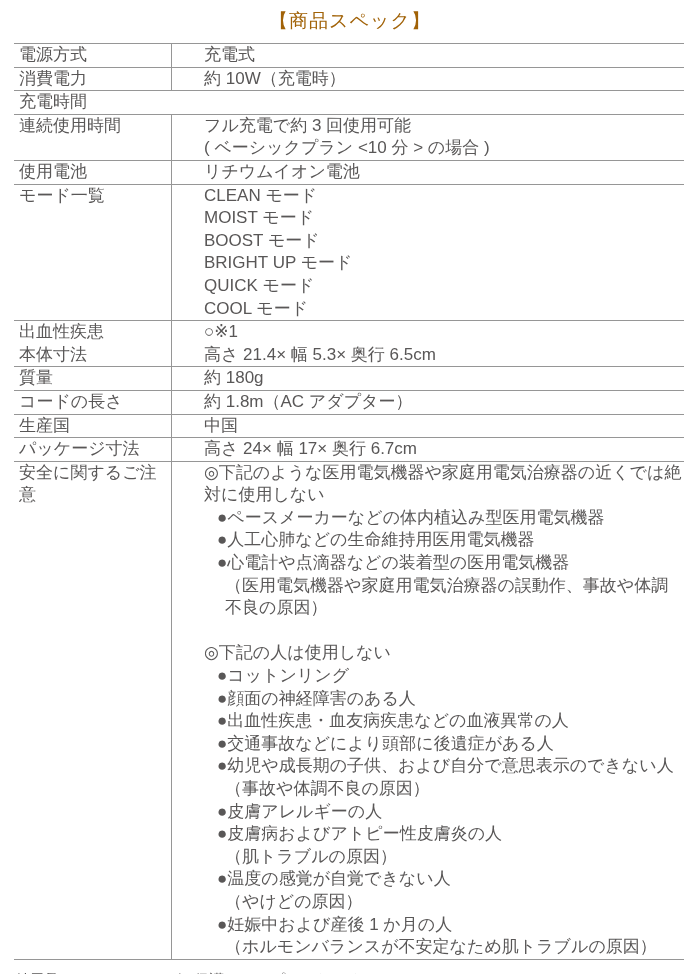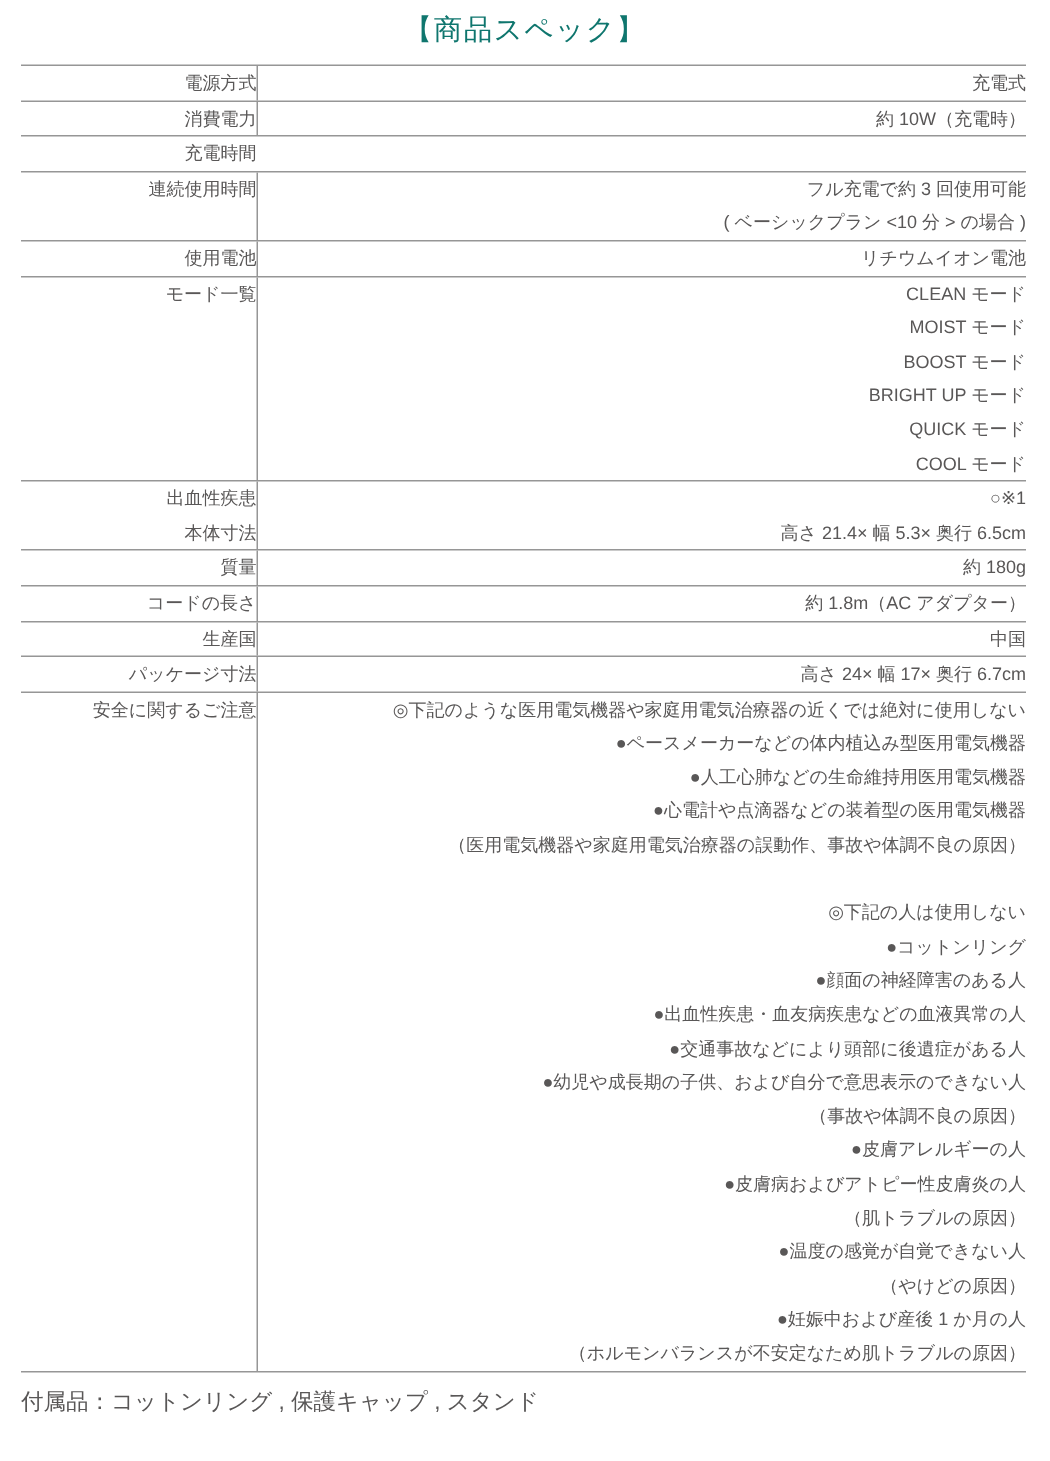--- a/index.html
+++ b/index.html
@@ -25,22 +25,21 @@
     text-align: center;
     font-size: 19px;
     font-weight: normal;
     letter-spacing: 1px;
     color: #3e3a39;
     line-height: 24px;
   }
   .spec-table {
     margin: 10px 16px 0 14px;
     border-top: 1px solid #969696;
-    font-size: 12px;
-    text-align: right;
+    font-size: 17px;
   }
   .row {
     display: flex;
     align-items: stretch;
     border-bottom: 1px solid #969696;
   }
   .row.no-border {
     border-bottom: none;
   }
   .cell {
@@ -66,21 +65,21 @@
   .footer {
     margin: 10px 16px 0 14px;
     font-size: 15px;
     line-height: 20px;
   }
 </style>
 </head>
 <body style="color: rgb(89, 87, 87);">
 
 <div class="page">
-  <h1 class="title" style="color: #0f766e;">【商品スペック】</h1>
+  <h1 class="title" style="color: #a16207;">【商品スペック】</h1>
   <div class="spec-table" id="spec-table">
       <div class="row">
         <div class="cell label">
           <div class="line">電源方式</div>
         </div>
         <div class="cell value">
           <div class="line">充電式</div>
         </div>
       </div>
       <div class="row">

